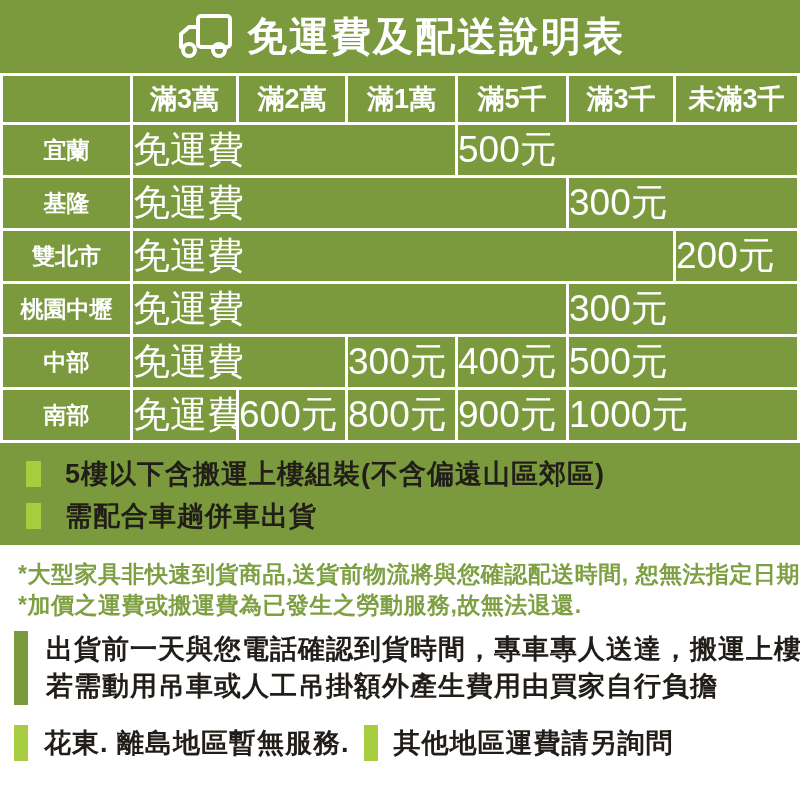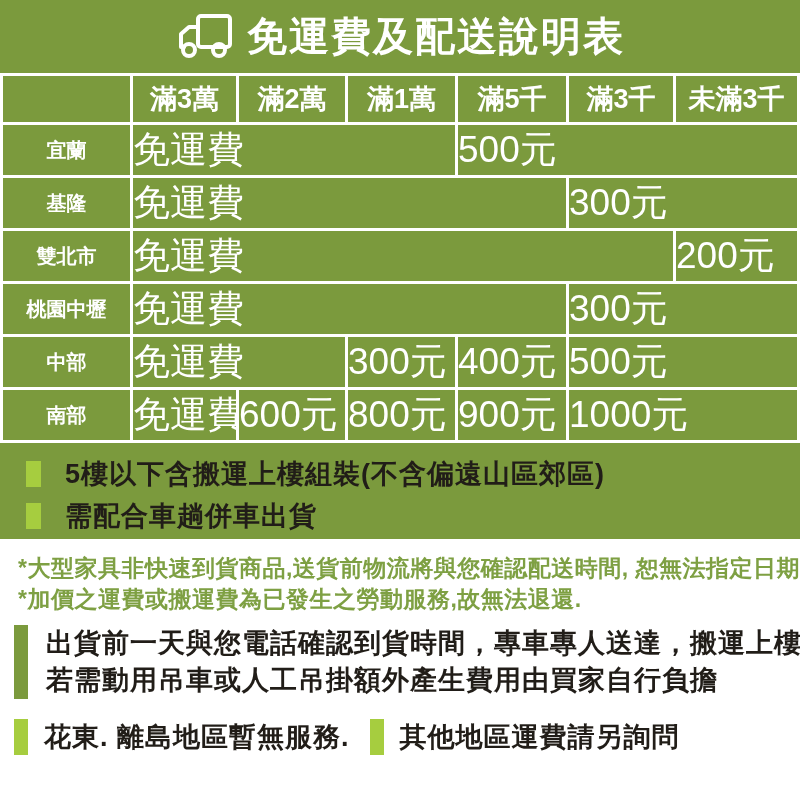--- a/index.html
+++ b/index.html
@@ -11,40 +11,40 @@
   *{box-sizing:border-box;}
   html,body{margin:0;padding:0;}
   body{
     width:800px;height:800px;
     font-family:"Liberation Sans","DejaVu Sans",sans-serif;
     background:#ffffff;
   }
   .page{width:800px;height:800px;overflow:hidden;background:#ffffff;}
 
   
-  .green-area{background:var(--green);}
+  .green-area{background:var(--green);padding-bottom:6px;}
   .title-bar{
     height:73px;display:flex;align-items:center;justify-content:center;gap:12px;
   }
   .title{
     margin:0;color:#ffffff;font-size:40px;font-weight:bold;letter-spacing:2px;
   }
   .truck{display:flex;align-items:center;}
 
   
   table.fee{
     width:100%;border-collapse:collapse;table-layout:fixed;
   }
   table.fee th, table.fee td{
     border:3px solid #ffffff;
     color:#ffffff;vertical-align:middle;
     padding:0;overflow:hidden;white-space:nowrap;
   }
   table.fee thead th{height:49px;font-size:27px;font-weight:bold;}
-  table.fee tbody th.region{height:47px;font-size:20px;font-weight:bold;}
+  table.fee tbody th.region{height:47px;font-size:23px;font-weight:bold;}
   table.fee tbody td{height:47px;font-size:37px;font-weight:normal;}
   th.corner{border-left-width:3px;}
 
   
   .green-notes{padding:10px 0 2px 26px;}
   .g-note{display:flex;align-items:center;gap:24px;height:42px;}
   .sq{width:15px;height:26px;background:var(--accent);flex:0 0 auto;}
   .g-note-text{color:var(--dark);font-size:27px;font-weight:bold;letter-spacing:1px;}
 
   
@@ -56,21 +56,21 @@
   }
   .delivery-note{display:flex;margin:10px 0 0 14px;}
   .bar{flex:0 0 auto;}
   .bar.olive{width:14px;background:var(--green);}
   .bar.bright{width:14px;height:36px;background:var(--accent);}
   .dn-text{padding-left:18px;}
   .dn-line{
     color:var(--dark);font-size:27px;font-weight:bold;line-height:37px;
     letter-spacing:1px;white-space:nowrap;
   }
-  .bottom-notes{display:flex;align-items:center;gap:20px;margin:20px 0 0 14px;}
+  .bottom-notes{display:flex;align-items:center;gap:14px;margin:20px 0 0 14px;}
   .b-note{display:flex;align-items:center;gap:16px;}
   .b-note-text{color:var(--dark);font-size:27px;font-weight:bold;letter-spacing:1px;white-space:nowrap;}
 </style>
 </head>
 <body>
 
 <div class="page">
 
   <div class="green-area">
 

